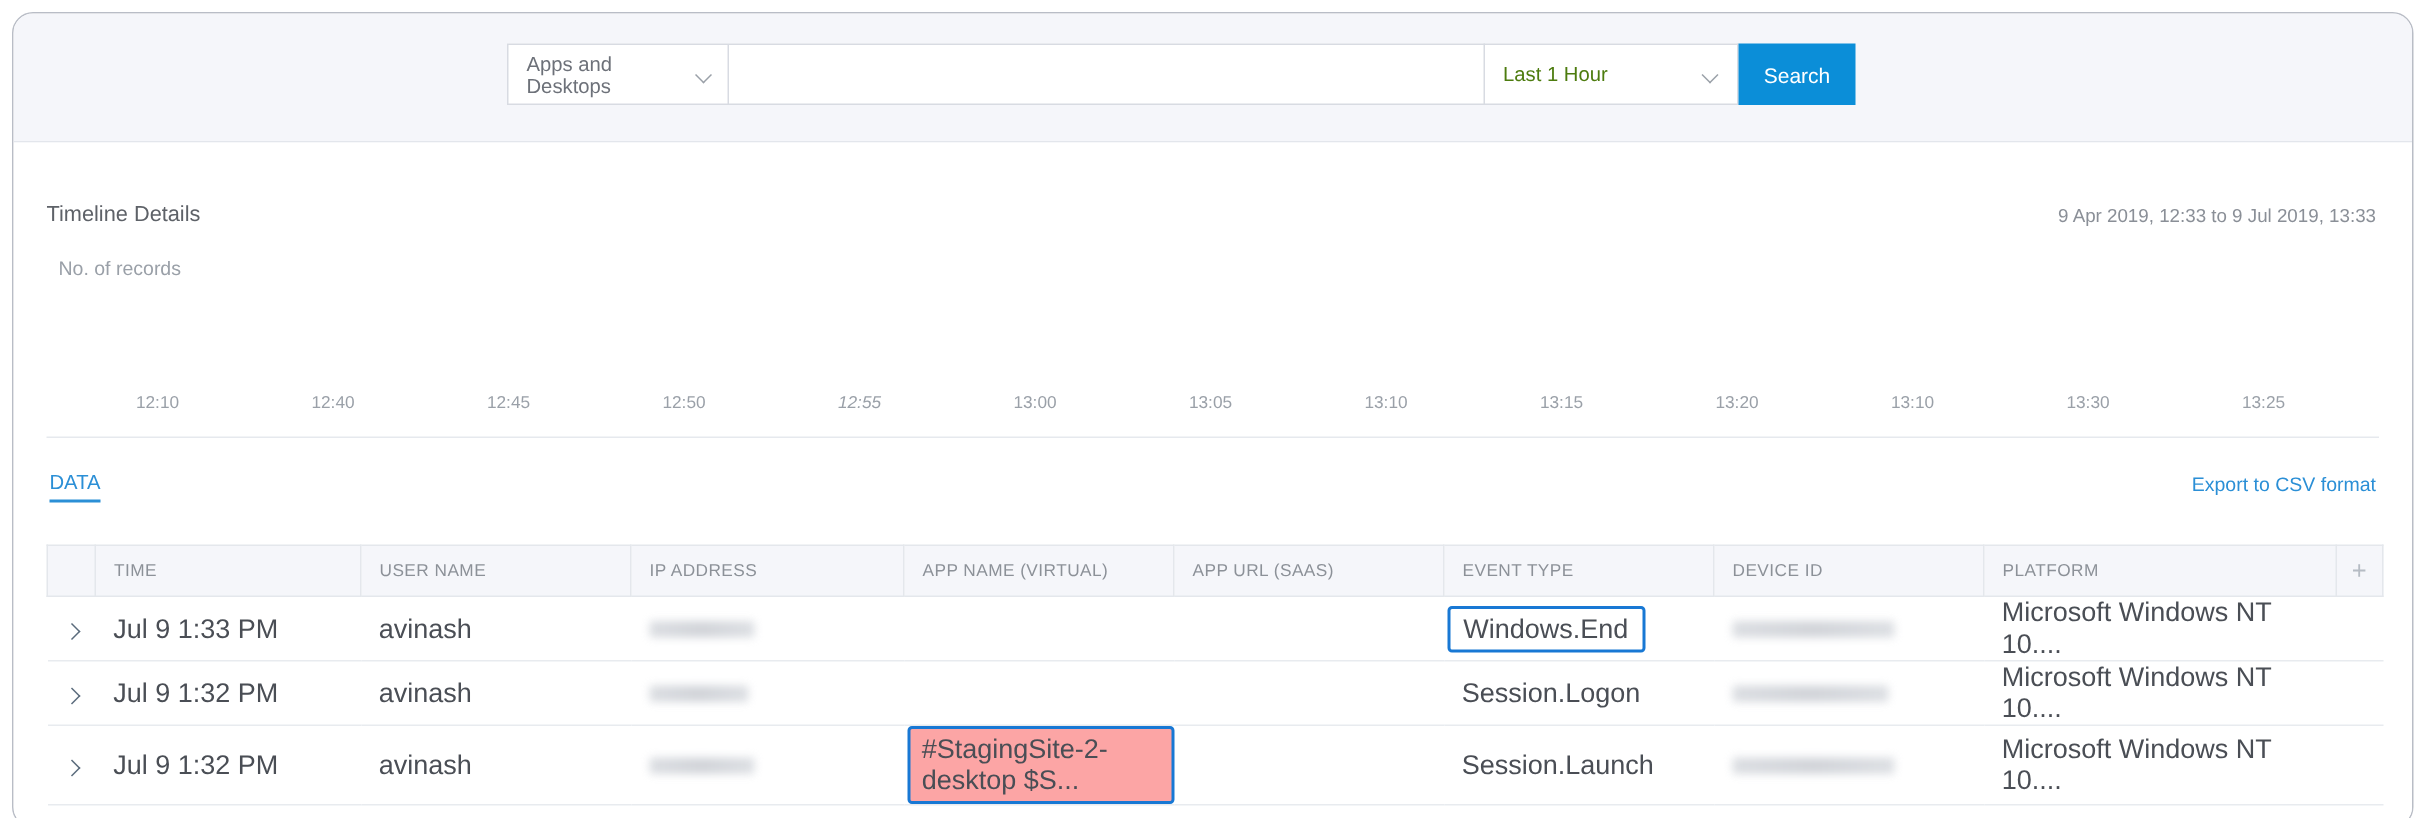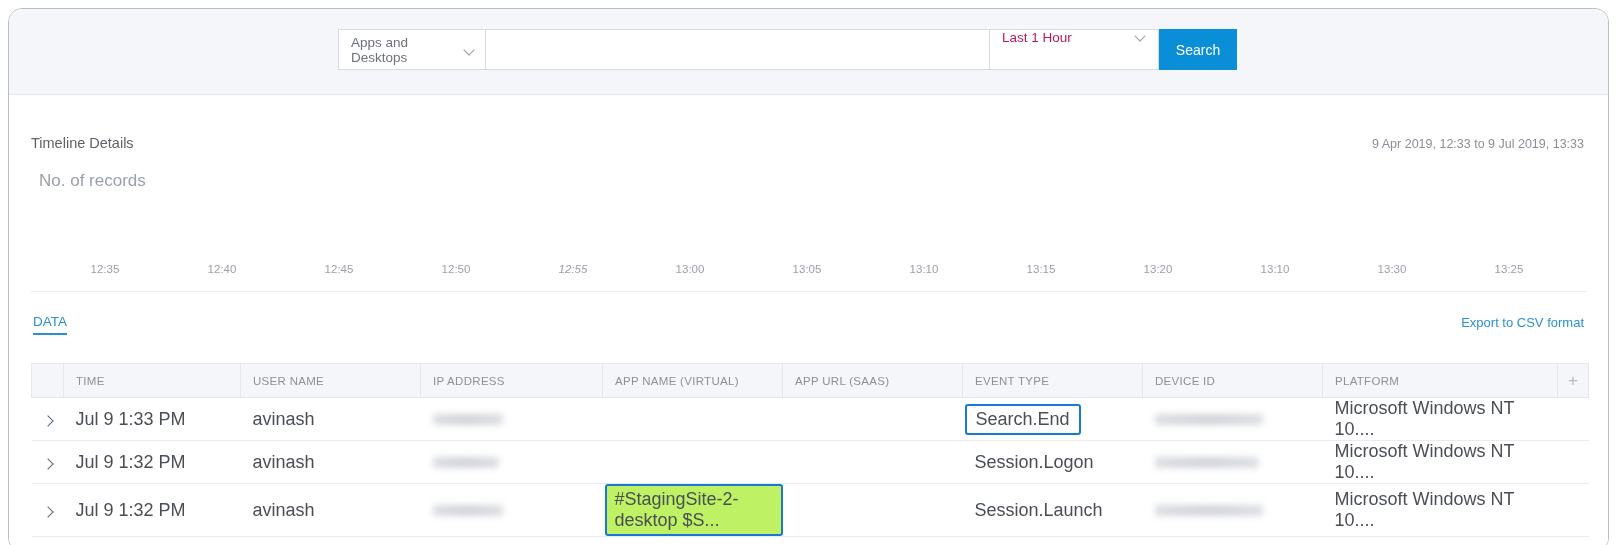--- a/index.html
+++ b/index.html
@@ -38,34 +38,34 @@
     border-right:1.4px solid #9aa0a8;border-bottom:1.4px solid #9aa0a8;
     transform:rotate(45deg);
   }
   .sb-input{
     width:504px;background:#fff;border:1px solid #d8dbe2;border-left:none;
     box-sizing:border-box;font-size:13.5px;color:#333;padding:0 10px;
     outline:none;font-family:"Liberation Sans", sans-serif;
   }
   .sb-range{
     width:169px;background:#fff;border:1px solid #d8dbe2;border-left:none;
-    display:flex;justify-content:space-between;
+    display:flex;align-items:center;justify-content:space-between;
     padding:0 12px;box-sizing:border-box;
-    font-size:13.5px;color:#be185d;cursor:pointer;
+    font-size:13.5px;color:#4d7c0f;cursor:pointer;
   }
   .sb-search{
     width:78px;background:#0b8ed8;color:#fff;border:none;
     display:flex;align-items:center;justify-content:center;
     font-size:14px;cursor:pointer;font-family:"Liberation Sans", sans-serif;
   }
   
   .tl{position:absolute;left:0;top:86px;width:100%;height:197px;background:#fff;}
   .tl-title{position:absolute;left:22px;top:40px;font-size:14.5px;color:#5e6268;}
   .tl-range{position:absolute;right:24px;top:42px;font-size:12.5px;color:#8a8f97;}
-  .tl-ylabel{position:absolute;left:30px;top:76px;font-size:17px;color:#9aa0a8;}
+  .tl-ylabel{position:absolute;left:30px;top:76px;font-size:13px;color:#9aa0a8;}
   .chart{position:absolute;left:30px;top:92px;width:1500px;height:72px;}
   .ytick{position:absolute;right:0;font-size:11px;color:#9aa0a8;text-align:right;width:22px;
          transform:translateY(-6px);}
   .yaxis{position:absolute;left:0;top:0;width:30px;height:72px;}
   .plot{position:absolute;left:36px;top:0;right:0;height:72px;}
   .grid{position:absolute;left:0;right:0;height:0;border-top:1px dashed #d9dde3;}
   .plotbg{position:absolute;left:78px;right:10px;top:0;bottom:0;background:#f6f7f9;}
   .baseline{position:absolute;left:0;right:0;bottom:0;height:1px;background:#c8d3dd;}
   .bar{position:absolute;bottom:0;width:7px;background:#2aa3e5;}
   .handle{position:absolute;width:9px;height:26px;background:#d4d7dc;border-radius:4px;
@@ -88,21 +88,21 @@
   .c-exp{width:32px;padding-left:0;text-align:center;}
   .caret{display:inline-block;width:8px;height:8px;position:relative;cursor:pointer;}
   .caret:before{content:"";position:absolute;left:0;top:0;width:7px;height:7px;
     border-top:1.6px solid #5a6b7c;border-right:1.6px solid #5a6b7c;transform:rotate(45deg);}
   .blur{display:inline-block;height:11px;border-radius:2px;
         background:linear-gradient(90deg,#d5d8dd,#c9ccd2,#d7dadf);
         filter:blur(3px);opacity:.85;vertical-align:middle;}
   .hl{display:inline-block;border:2.5px solid #1878d4;border-radius:3px;
       padding:3px 9px;margin-left:-10px;background:#fff;}
   .hl2{display:inline-block;border:2.5px solid #1878d4;border-radius:3px;
-      padding:3px 8px;margin-left:-10px;background:#bef264;}
+      padding:3px 8px;margin-left:-10px;background:#fca5a5;}
   .plusbtn{width:32px;text-align:center;padding-left:0;color:#b6bcc4;font-size:17px;cursor:pointer;}
 </style>
 </head>
 <body>
 
 <div class="frame">
 
   <div class="searchbar">
     <div class="sb-inner">
       <div class="sb-select">
@@ -120,21 +120,21 @@
     </div>
   </div>
 
   <div class="tl">
     <div class="tl-title">Timeline Details</div>
     <div class="tl-range">9 Apr 2019, 12:33 to 9 Jul 2019, 13:33</div>
     <div class="tl-ylabel">No. of records</div>
 
 
     <div class="xaxis" id="xaxis">
-        <div class="xtick" style="left: 30px;">12:35</div>
+        <div class="xtick" style="left: 30px;">12:10</div>
         <div class="xtick" style="left: 147px;">12:40</div>
         <div class="xtick" style="left: 264px;">12:45</div>
         <div class="xtick" style="left: 381px;">12:50</div>
         <div class="xtick" style="left: 498px; font-style: italic;">12:55</div>
         <div class="xtick" style="left: 615px;">13:00</div>
         <div class="xtick" style="left: 732px;">13:05</div>
         <div class="xtick" style="left: 849px;">13:10</div>
         <div class="xtick" style="left: 966px;">13:15</div>
         <div class="xtick" style="left: 1083px;">13:20</div>
         <div class="xtick" style="left: 1200px;">13:10</div>
@@ -176,21 +176,21 @@
         </tr>
       </thead>
       <tbody id="tbody">
           <tr>
             <td class="c-exp"><span class="caret"></span></td>
             <td>Jul 9 1:33 PM</td>
             <td>avinash</td>
             <td><span class="blur" style="width: 70px;"></span></td>
             <td></td>
             <td></td>
-            <td><span class="hl">Search.End</span></td>
+            <td><span class="hl">Windows.End</span></td>
             <td><span class="blur" style="width: 108px;"></span></td>
             <td>Microsoft Windows NT 10....</td>
             <td></td>
           </tr>
           <tr>
             <td class="c-exp"><span class="caret"></span></td>
             <td>Jul 9 1:32 PM</td>
             <td>avinash</td>
             <td><span class="blur" style="width: 66px;"></span></td>
             <td></td>

